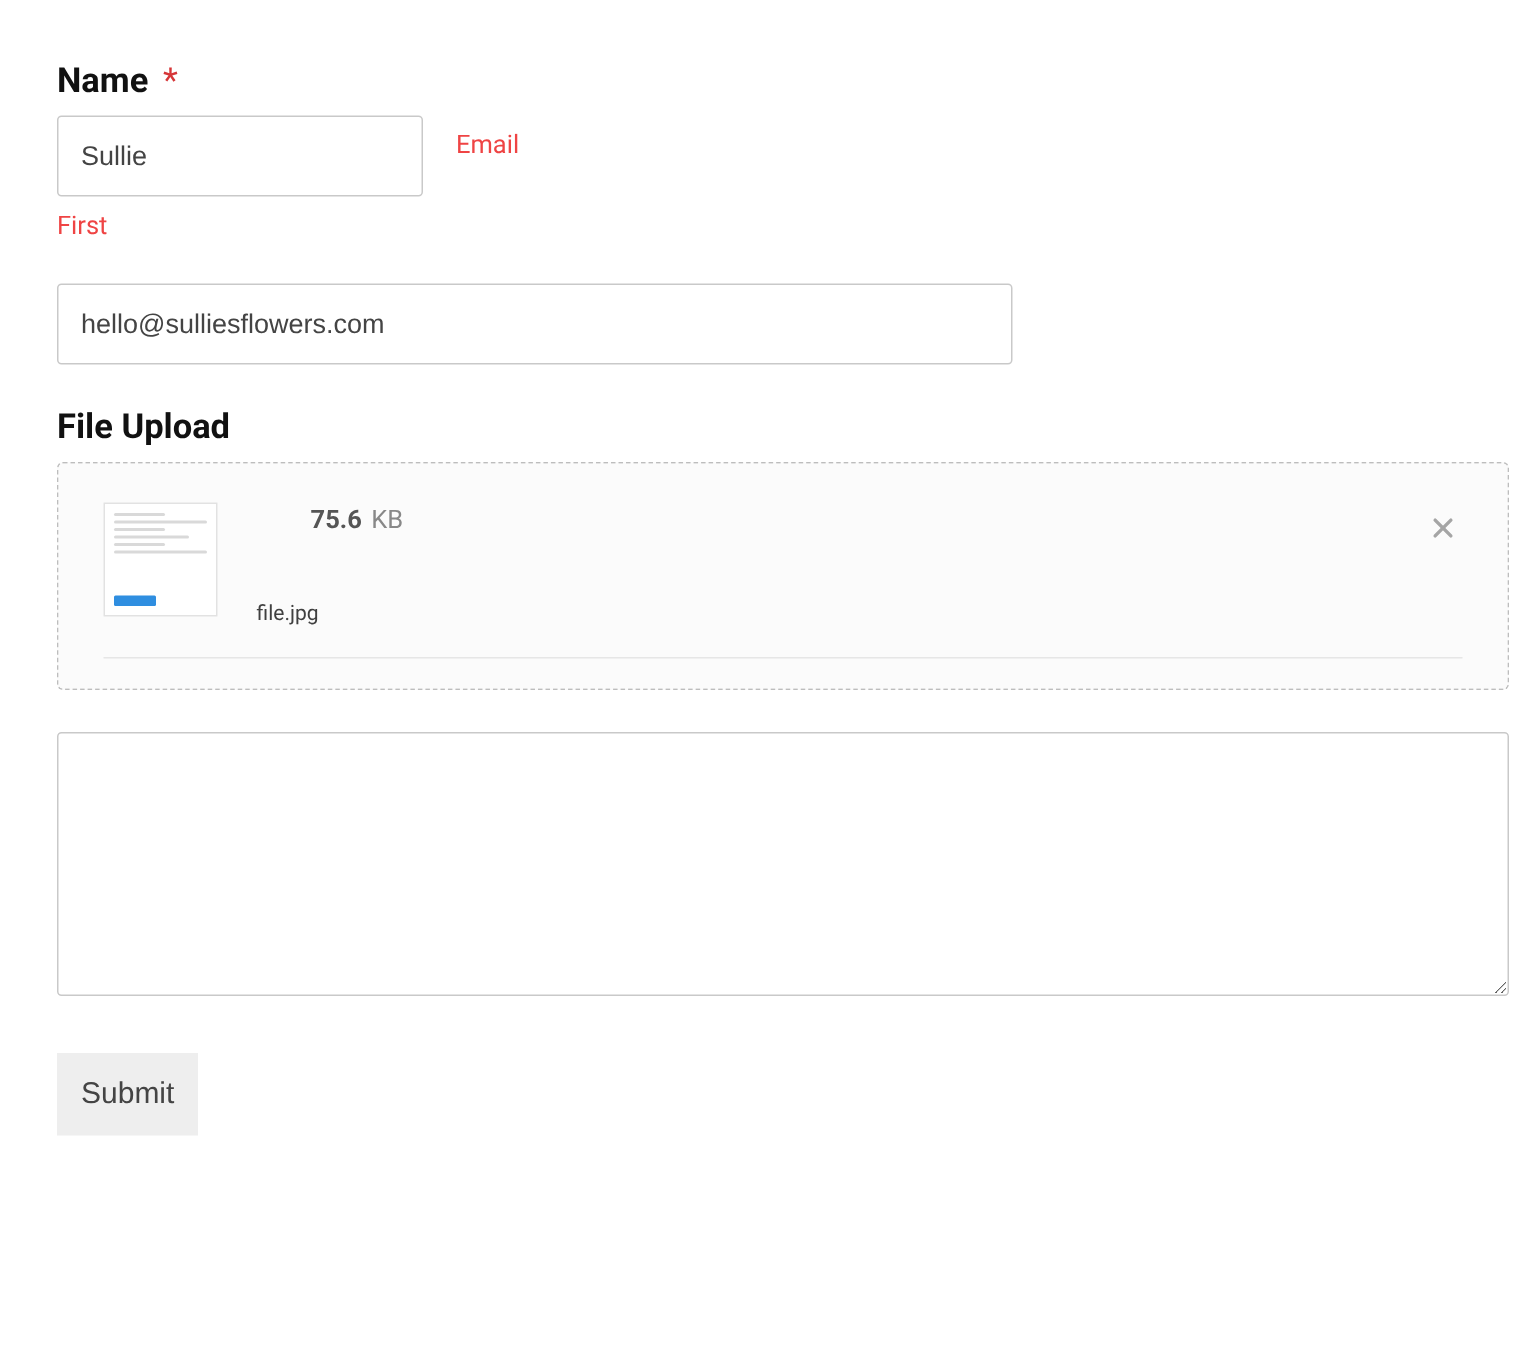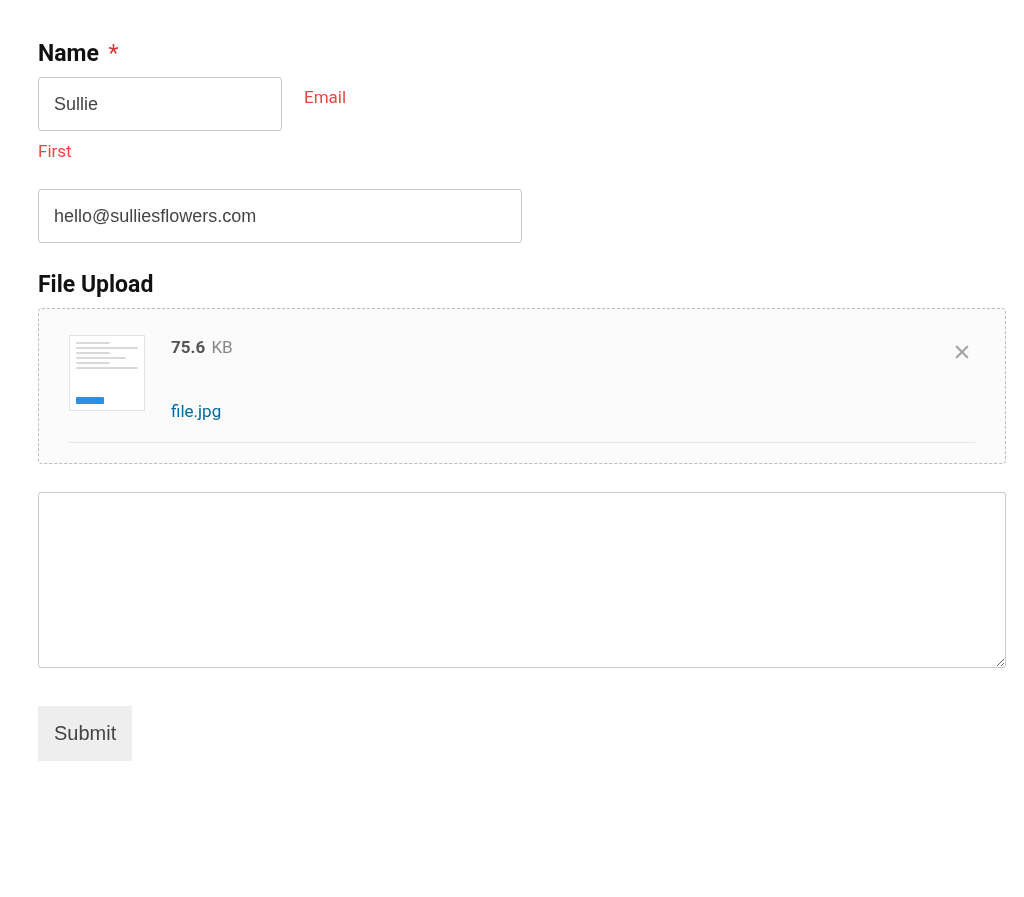--- a/index.html
+++ b/index.html
@@ -30,21 +30,21 @@
       border-radius: 3px;
       background: #fff;
       outline: none;
     }
     .name-col input { width: 244px; }
     .sublabel {
       font-size: 17px;
       color: #ef4444;
       margin-top: 10px;
     }
-    .email-input { width: 484px; }
+    .email-input { width: 637px; }
     .upload-zone {
       border: 1px dashed #bdbdbd;
       background: #fbfbfb;
       border-radius: 4px;
       padding: 26px 30px 20px 30px;
       width: 968px;
       position: relative;
     }
     .file-row {
       display: flex;
@@ -70,23 +70,23 @@
       gap: 3px;
     }
     .thumb .tline { height: 2px; background: #d9d9d9; border-radius: 1px; }
     .thumb .tline.short { width: 55%; }
     .thumb .tline.med { width: 80%; }
     .thumb .tline.full { width: 100%; }
     .thumb .spacer { flex: 1; }
     .thumb .tbtn { width: 28px; height: 7px; background: #2f8ee0; border-radius: 1px; }
     .file-meta { padding-top: 2px; }
     .file-size { font-size: 17px; margin-bottom: 6px; }
-    .file-size .num { font-weight: 700; color: #555; }
+    .file-size .num { font-weight: 700; color: #555; margin-left: 36px; }
     .file-size .unit { color: #888; font-weight: 400; margin-left: 2px; margin-top: 33px; }
-    .file-name { font-size: 17px; color: #0369a1; margin-top: 44px; }
+    .file-name { font-size: 14px; color: #404040; margin-top: 44px; }
     .remove-x {
       position: absolute;
       right: -2px; top: 2px;
       width: 30px; height: 30px;
       display: flex; align-items: center; justify-content: center;
       color: #a5a5a5;
       cursor: pointer;
     }
     .remove-x svg { width: 18px; height: 18px; }
     textarea {

